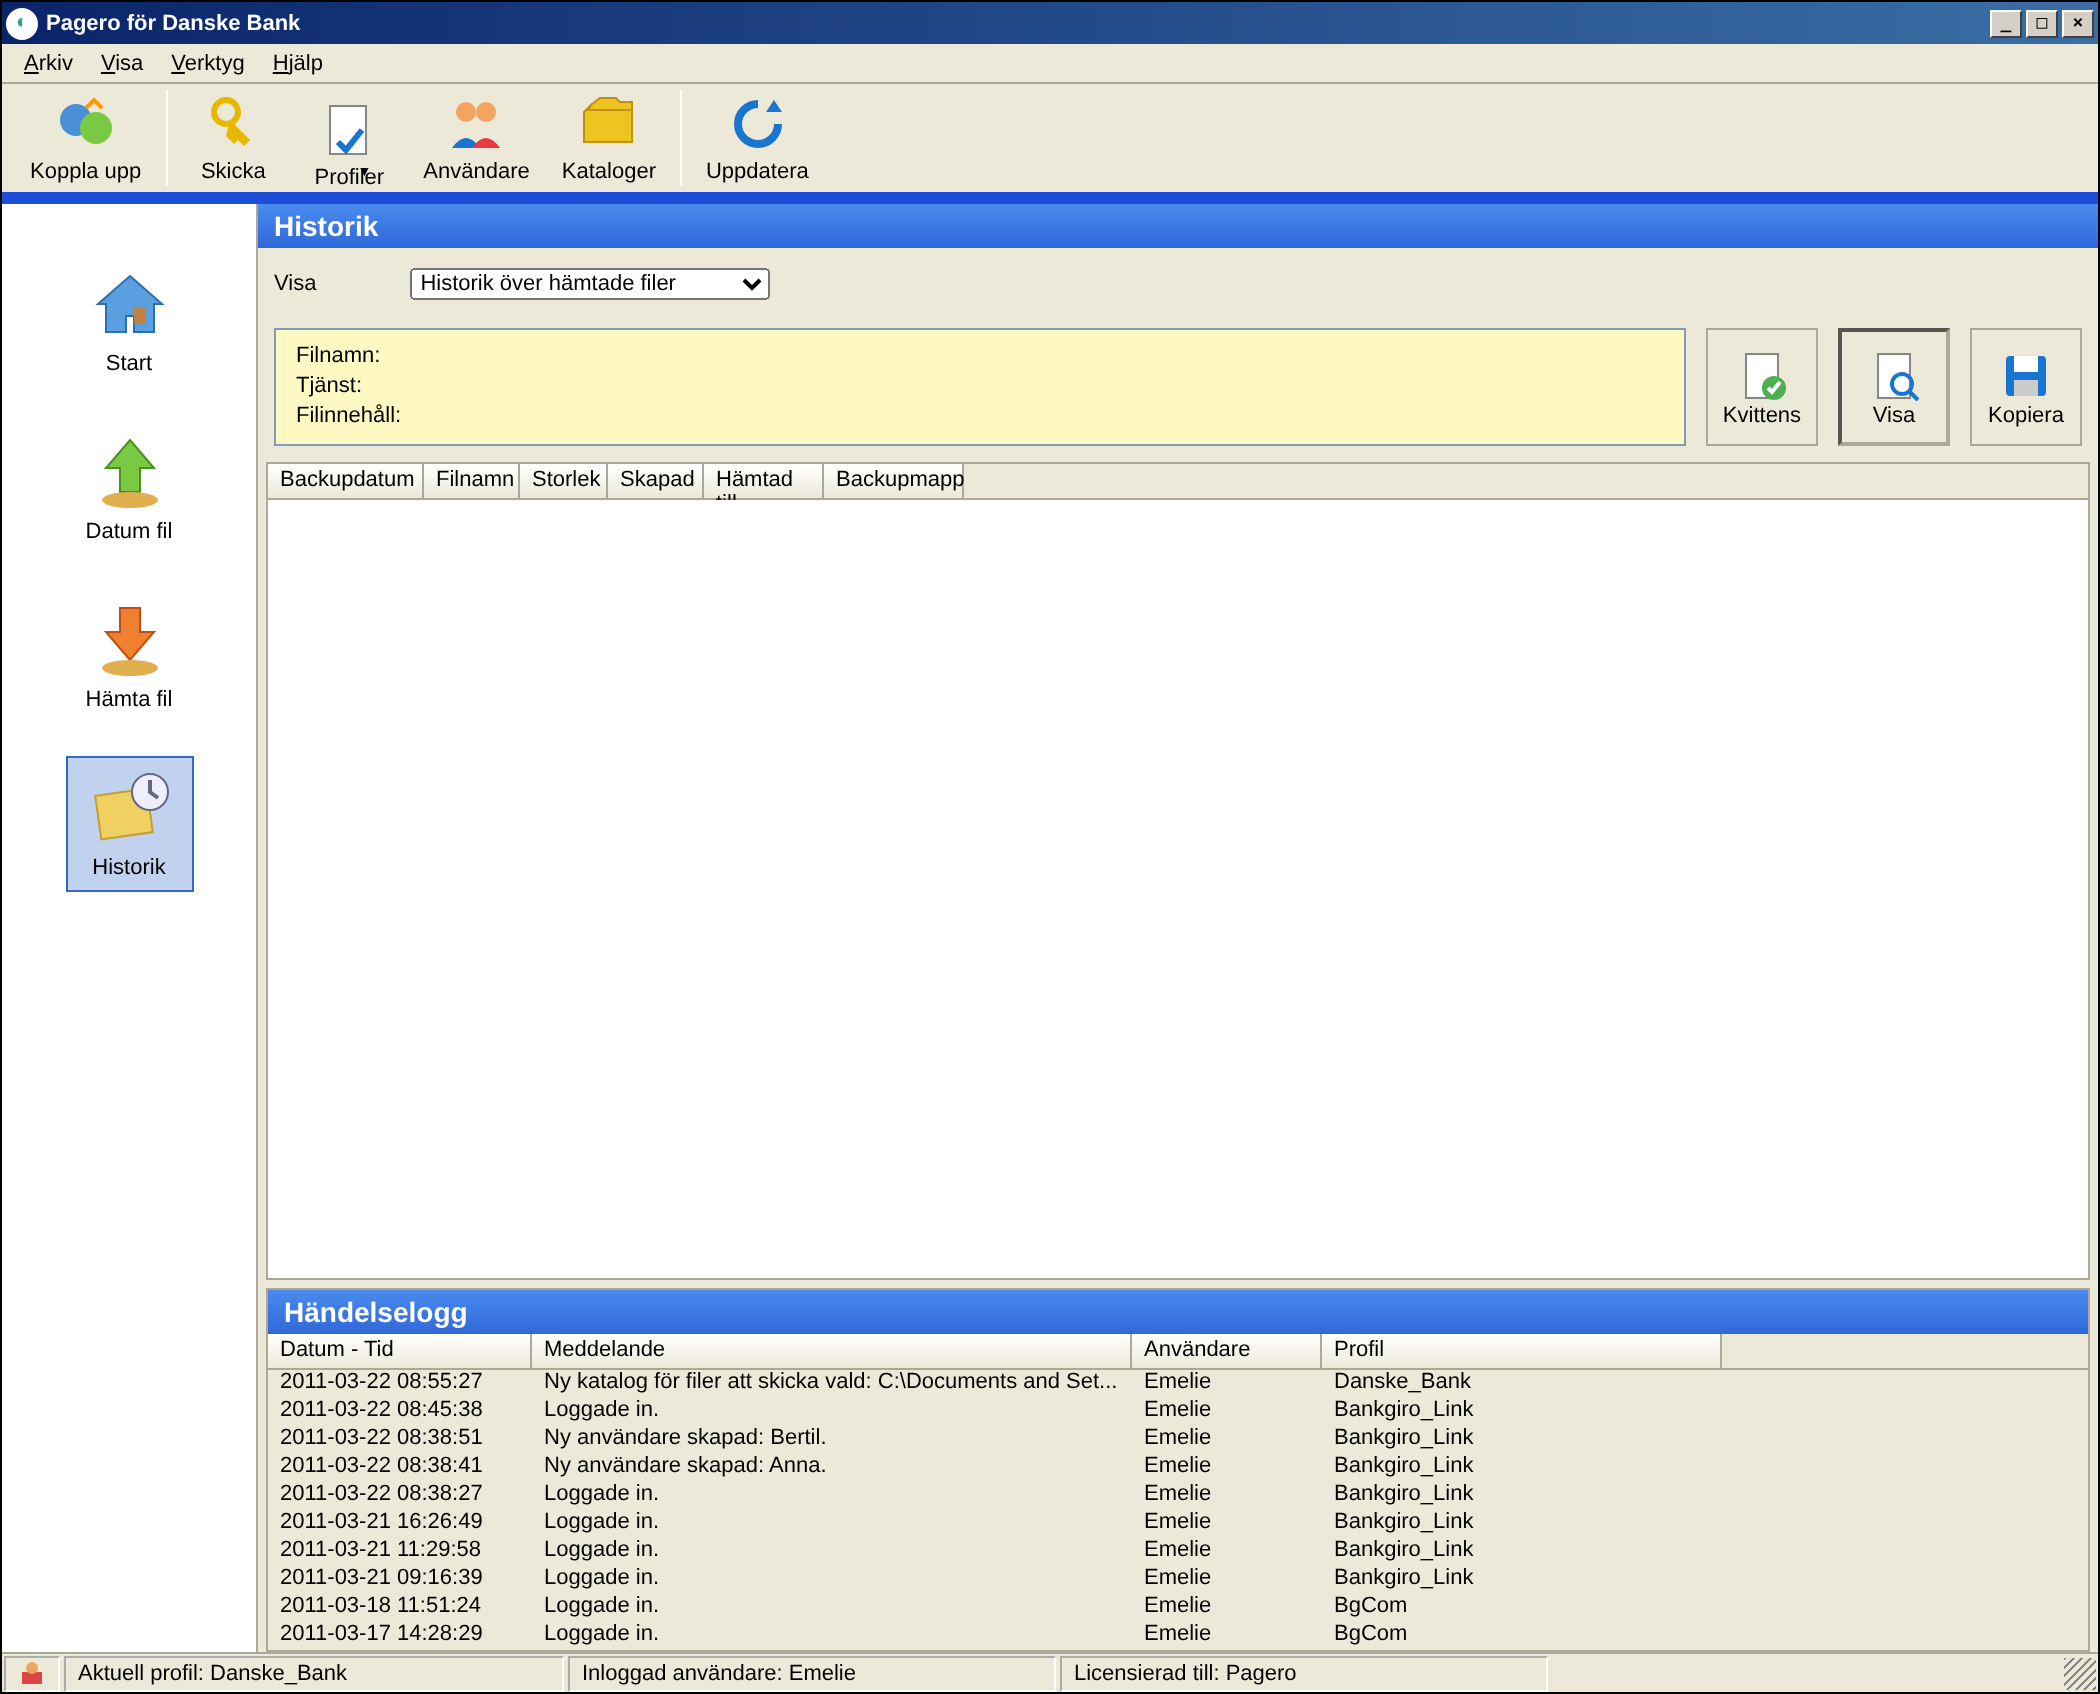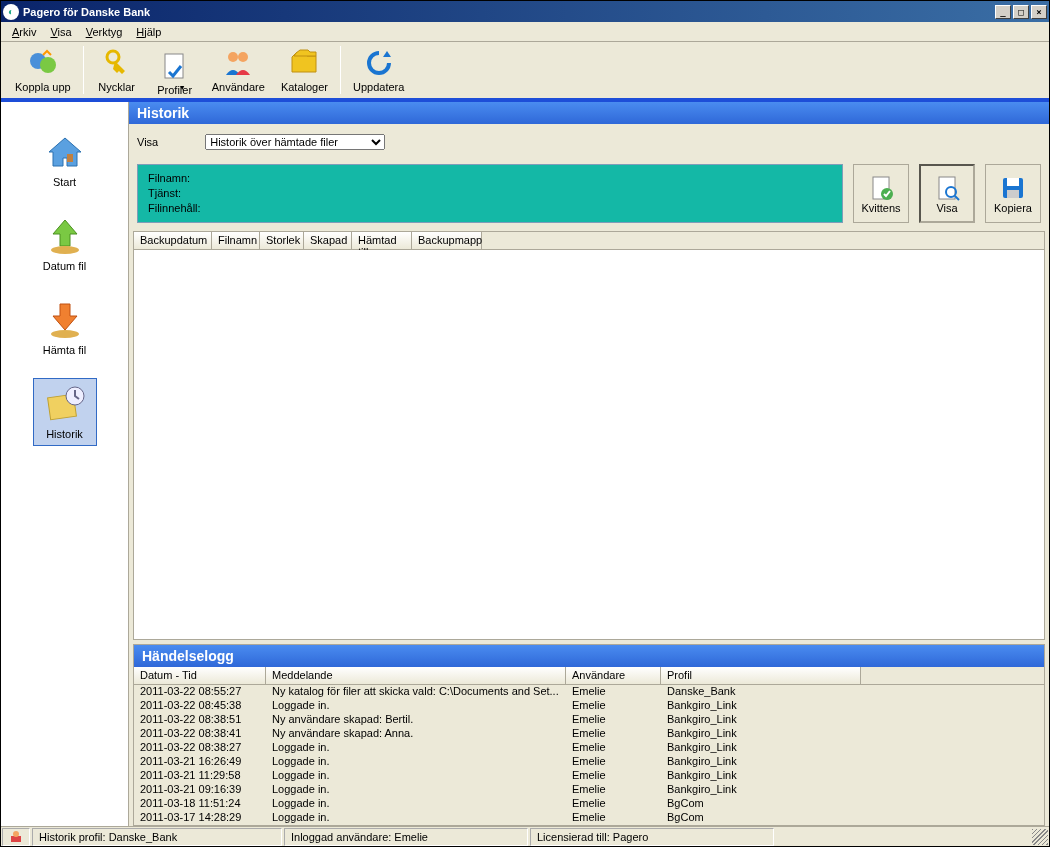--- a/index.html
+++ b/index.html
@@ -11,21 +11,21 @@
 .titlebar .title-text { flex: 1; }
 .titlebar .win-btns { display: flex; gap: 2px; }
 .titlebar .win-btn { width: 16px; height: 14px; background: #d4d0c8; border: 1px solid #fff; border-right-color: #404040; border-bottom-color: #404040; color: #000; display: flex; align-items: center; justify-content: center; font-family: "Marlett", monospace; font-size: 9px; cursor: pointer; }
 
 
 .menubar { background: #ece9d8; height: 20px; display: flex; align-items: center; padding: 0 4px; border-bottom: 1px solid #aca899; }
 .menubar .menu-item { padding: 2px 7px; cursor: pointer; }
 .menubar .menu-item span { text-decoration: underline; }
 
 
-.toolbar { background: #ece9d8; height: 60px; display: flex; align-items: center; padding: 2px 6px; border-bottom: 4px solid #1d4ed8; gap: 0; }
+.toolbar { background: #ece9d8; height: 60px; display: flex; align-items: center; padding: 2px 6px; border-bottom: 6px solid #1d4ed8; gap: 0; }
 .toolbar .tb-btn { display: flex; flex-direction: column; align-items: center; padding: 4px 8px; cursor: pointer; min-width: 58px; }
 .toolbar .tb-btn.disabled { color: #999; cursor: default; }
 .toolbar .tb-icon { width: 32px; height: 32px; display: flex; align-items: center; justify-content: center; }
 .toolbar .tb-sep { width: 1px; height: 48px; background: #aca899; margin: 0 4px; border-right: 1px solid #fff; }
 .toolbar .tb-label { margin-top: 2px; }
 .toolbar .dropdown-arrow { font-size: 7px; margin-left: 15px; margin-top: -12px; }
 
 
 .main { flex: 1; display: flex; overflow: hidden; }
 .sidebar { width: 128px; background: #fff; border-right: 1px solid #aca899; display: flex; flex-direction: column; align-items: center; padding-top: 24px; gap: 16px; }
@@ -34,21 +34,21 @@
 .sidebar .side-icon { width: 40px; height: 40px; display: flex; align-items: center; justify-content: center; }
 .sidebar .side-label { margin-top: 4px; }
 
 .content { flex: 1; display: flex; flex-direction: column; background: #ece9d8; overflow: hidden; }
 .panel-header { background: linear-gradient(to bottom, #4a8cf0, #2f68d8); color: #fff; font-weight: bold; font-size: 14px; padding: 3px 8px; height: 22px; }
 
 .filter-row { padding: 10px 8px; display: flex; align-items: center; gap: 12px; }
 .filter-row select { width: 180px; font-size: 11px; margin-left: 35px; }
 
 .detail-row { padding: 4px 8px 8px 8px; display: flex; gap: 10px; align-items: stretch; }
-.detail-box { flex: 1; background: #14b8a6; border: 1px solid #7f9db9; padding: 6px 10px; }
+.detail-box { flex: 1; background: #fef9c3; border: 1px solid #7f9db9; padding: 6px 10px; }
 .detail-box .dl { line-height: 15px; }
 .action-btn { width: 56px; border: 1px solid #aca899; background: #ece9d8; display: flex; flex-direction: column; align-items: center; justify-content: center; padding: 4px; cursor: pointer; }
 .action-btn.pressed { border: 2px inset #aca899; }
 .action-btn .ab-icon { width: 32px; height: 28px; display: flex; align-items: center; justify-content: center; }
 
 
 .file-table-wrap { flex: 1; margin: 0 4px; border: 1px solid #aca899; display: flex; flex-direction: column; background: #7dd3fc; overflow: hidden; }
 .table-head { display: flex; background: #ece9d8; border-bottom: 1px solid #aca899; height: 18px; }
 .table-head .th { padding: 2px 6px; border-right: 1px solid #aca899; background: linear-gradient(to bottom, #fff, #ece9d8); cursor: pointer; }
 .table-body { flex: 1; background: #fff; }
@@ -105,21 +105,21 @@
     <div class="tb-label">Koppla upp</div>
   </div>
   <div class="tb-sep"></div>
   <div class="tb-btn">
     <div class="tb-icon">
         <svg width="32" height="32">
           <circle cx="12" cy="10" r="6" fill="none" stroke="#e6b800" stroke-width="3"></circle>
           <path d="M14 14 l10 10 l-3 3 l-3 -3 l-2 2 l-4 -4" fill="#e6b800"></path>
         </svg>
       </div>
-    <div class="tb-label">Nycklar</div>
+    <div class="tb-label">Skicka</div>
   </div>
   <div class="tb-btn">
     <div class="tb-icon">
         <svg width="32" height="32">
           <rect x="6" y="4" width="18" height="24" fill="#fff" stroke="#888"></rect>
           <path d="M10 22 l4 4 l8 -10" stroke="#1a75d1" stroke-width="3" fill="none"></path>
         </svg>
       </div>
     <div class="tb-label">Profiler</div>
     <div class="dropdown-arrow">▼</div>
@@ -329,17 +329,17 @@
   </div>
 </div>
 
 <div class="statusbar">
   <div class="sb-cell sb-icon">
       <svg width="14" height="14">
         <rect x="2" y="6" width="10" height="6" fill="#d44"></rect>
         <circle cx="7" cy="4" r="3" fill="#f4a460"></circle>
       </svg>
     </div>
-  <div class="sb-cell" style="width:250px">Historik profil: Danske_Bank</div>
+  <div class="sb-cell" style="width:250px">Aktuell profil: Danske_Bank</div>
   <div class="sb-cell" style="width:244px">Inloggad användare: Emelie</div>
   <div class="sb-cell" style="width:244px">Licensierad till: Pagero</div>
   <div class="grip"></div>
 </div>
 
 </body></html>

